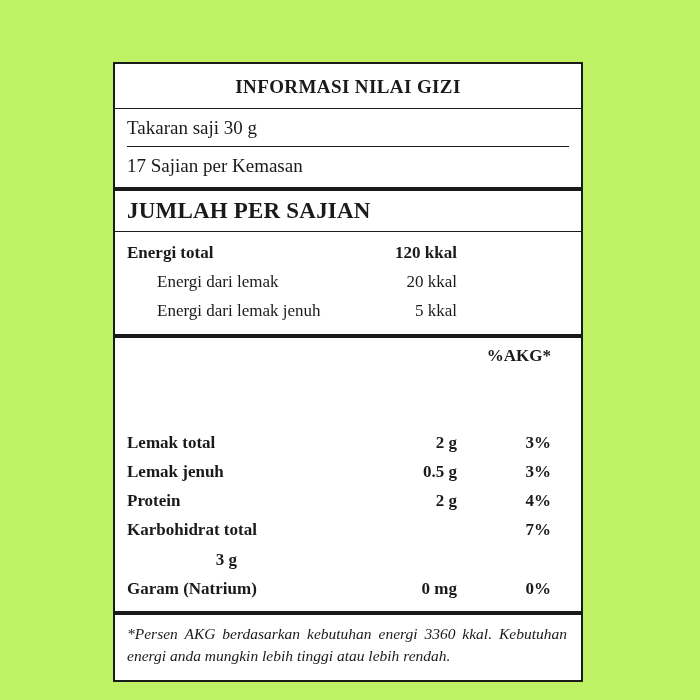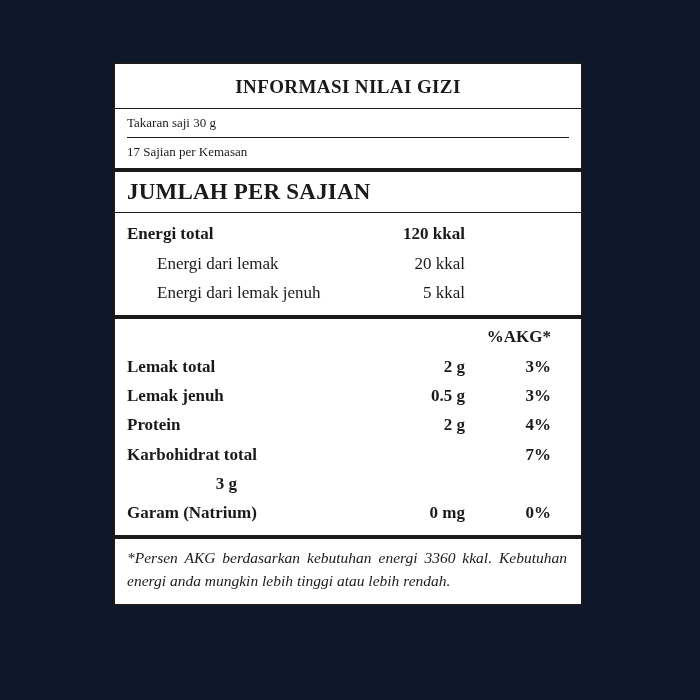--- a/index.html
+++ b/index.html
@@ -9,21 +9,21 @@
     height: 700px;
     background: #ffffff;
     font-family: "Liberation Serif", serif;
     color: #1a1a1a;
   }
 
   #page {
     position: relative;
     width: 700px;
     height: 700px;
-    background: #0f172a;
+    background: #bef264;
   }
 
   .panel {
     position: absolute;
     left: 113px;
     top: 62px;
     width: 470px;
     background: #ffffff;
     border: 2px solid #1a1a1a;
     box-sizing: border-box;
@@ -51,41 +51,42 @@
     height: 0;
     font-size: 0;
     line-height: 0;
   }
 
   .serving-block {
     padding: 4px 12px 6px 12px;
   }
 
   .serving-line {
-    font-size: 13px;
+    font-size: 19px;
     line-height: 1.55;
     font-family: "Liberation Serif", serif;
   }
 
   .per-serving {
     padding: 7px 12px 7px 12px;
     font-size: 23px;
     font-weight: bold;
     letter-spacing: 0.2px;
   }
 
   .energy-block {
     padding: 6px 12px 8px 12px;
   }
 
   .row {
     display: flex;
     align-items: baseline;
     font-size: 17px;
     line-height: 1.72;
+    gap: 8px;
   }
 
   .row .label {
     flex: 1 1 auto;
     text-align: left;
     white-space: nowrap;
   }
 
   .row .amount {
     flex: 0 0 110px;
@@ -112,20 +113,21 @@
 
   .nutrient-block {
     padding: 4px 12px 8px 12px;
   }
 
   .akg-head {
     display: flex;
     font-size: 17px;
     font-weight: bold;
     line-height: 1.7;
+    flex-direction: column;
   }
 
   .akg-head .spacer {
     flex: 1 1 auto;
   }
 
   .akg-head .akg-label {
     flex: 0 0 86px;
     text-align: right;
     padding-right: 18px;

